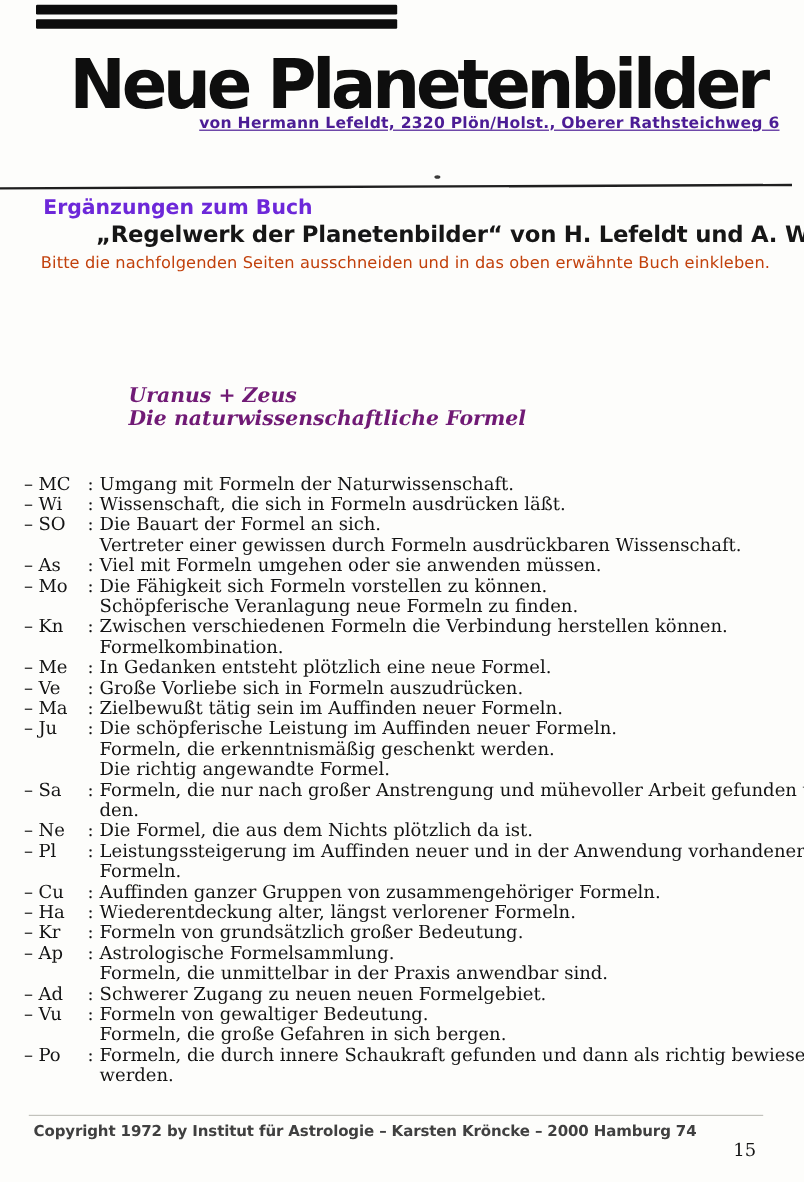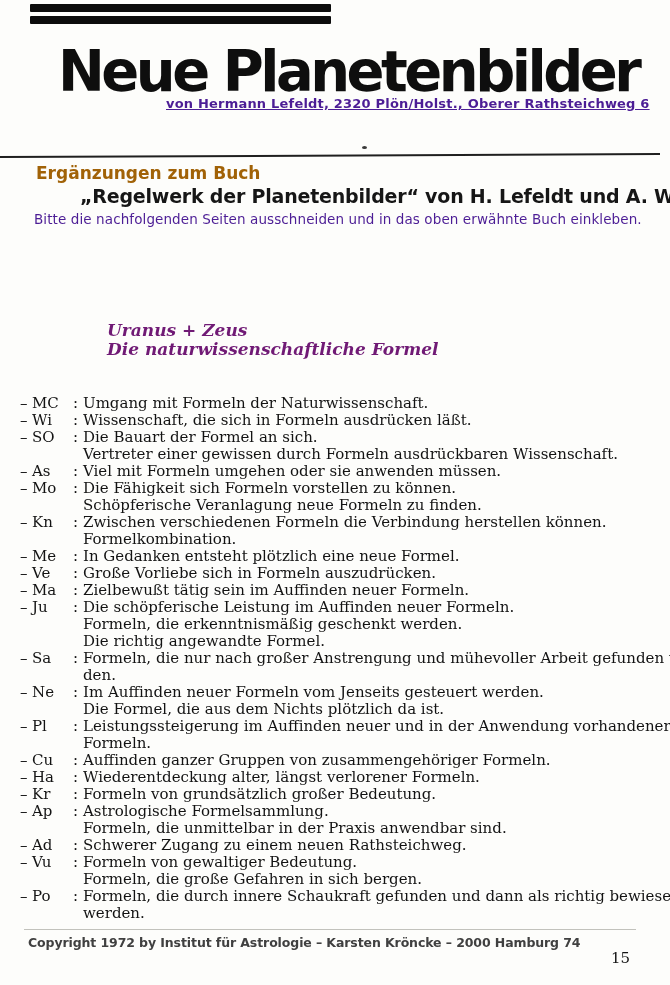--- a/index.html
+++ b/index.html
@@ -56,33 +56,33 @@
   .rule-dot{
     position:absolute;left:362px;top:146px;width:5px;height:3px;
     background:#3a3a3a;border-radius:50%;
   }
 
   
   .supplement-title{
     position:absolute;left:36px;top:163px;
     font-family:"DejaVu Sans", sans-serif;
     font-weight:bold;font-size:17px;
-    color:#a16207;white-space:nowrap;
+    color:#6d28d9;white-space:nowrap;
   }
   .book-reference{
     position:absolute;left:36px;top:185px;
     font-family:"DejaVu Sans", sans-serif;
     font-weight:bold;font-size:19px;
     color:#161616;white-space:nowrap;letter-spacing:-0.2px;margin-left:44px;
   }
   .paste-note{
     position:absolute;left:34px;top:211px;
     font-family:"DejaVu Sans", sans-serif;
     font-weight:500;font-size:13.5px;
-    color:#4c1d95;white-space:nowrap;letter-spacing:0.1px;
+    color:#c2410c;white-space:nowrap;letter-spacing:0.1px;
   }
 
   
   .section-heading{
     position:absolute;left:107px;top:321px;
     font-weight:bold;font-size:17px;line-height:19px;
     color:#701a75;
     font-style:italic;
   }
   .section-heading div{white-space:nowrap;}
@@ -234,21 +234,20 @@
         <div class="entry-lines">
           <div>Formeln, die nur nach großer Anstrengung und mühevoller Arbeit gefunden wer-</div>
           <div>den.</div>
         </div>
       </div>
       <div class="list-entry">
         <span class="entry-dash">–</span>
         <span class="entry-label">Ne</span>
         <span class="entry-colon">:</span>
         <div class="entry-lines">
-          <div>Im Auffinden neuer Formeln vom Jenseits gesteuert werden.</div>
           <div>Die Formel, die aus dem Nichts plötzlich da ist.</div>
         </div>
       </div>
       <div class="list-entry">
         <span class="entry-dash">–</span>
         <span class="entry-label">Pl</span>
         <span class="entry-colon">:</span>
         <div class="entry-lines">
           <div>Leistungssteigerung im Auffinden neuer und in der Anwendung vorhandener</div>
           <div>Formeln.</div>
@@ -285,21 +284,21 @@
         <div class="entry-lines">
           <div>Astrologische Formelsammlung.</div>
           <div>Formeln, die unmittelbar in der Praxis anwendbar sind.</div>
         </div>
       </div>
       <div class="list-entry">
         <span class="entry-dash">–</span>
         <span class="entry-label">Ad</span>
         <span class="entry-colon">:</span>
         <div class="entry-lines">
-          <div>Schwerer Zugang zu einem neuen Rathsteichweg.</div>
+          <div>Schwerer Zugang zu neuen neuen Formelgebiet.</div>
         </div>
       </div>
       <div class="list-entry">
         <span class="entry-dash">–</span>
         <span class="entry-label">Vu</span>
         <span class="entry-colon">:</span>
         <div class="entry-lines">
           <div>Formeln von gewaltiger Bedeutung.</div>
           <div>Formeln, die große Gefahren in sich bergen.</div>
         </div>

